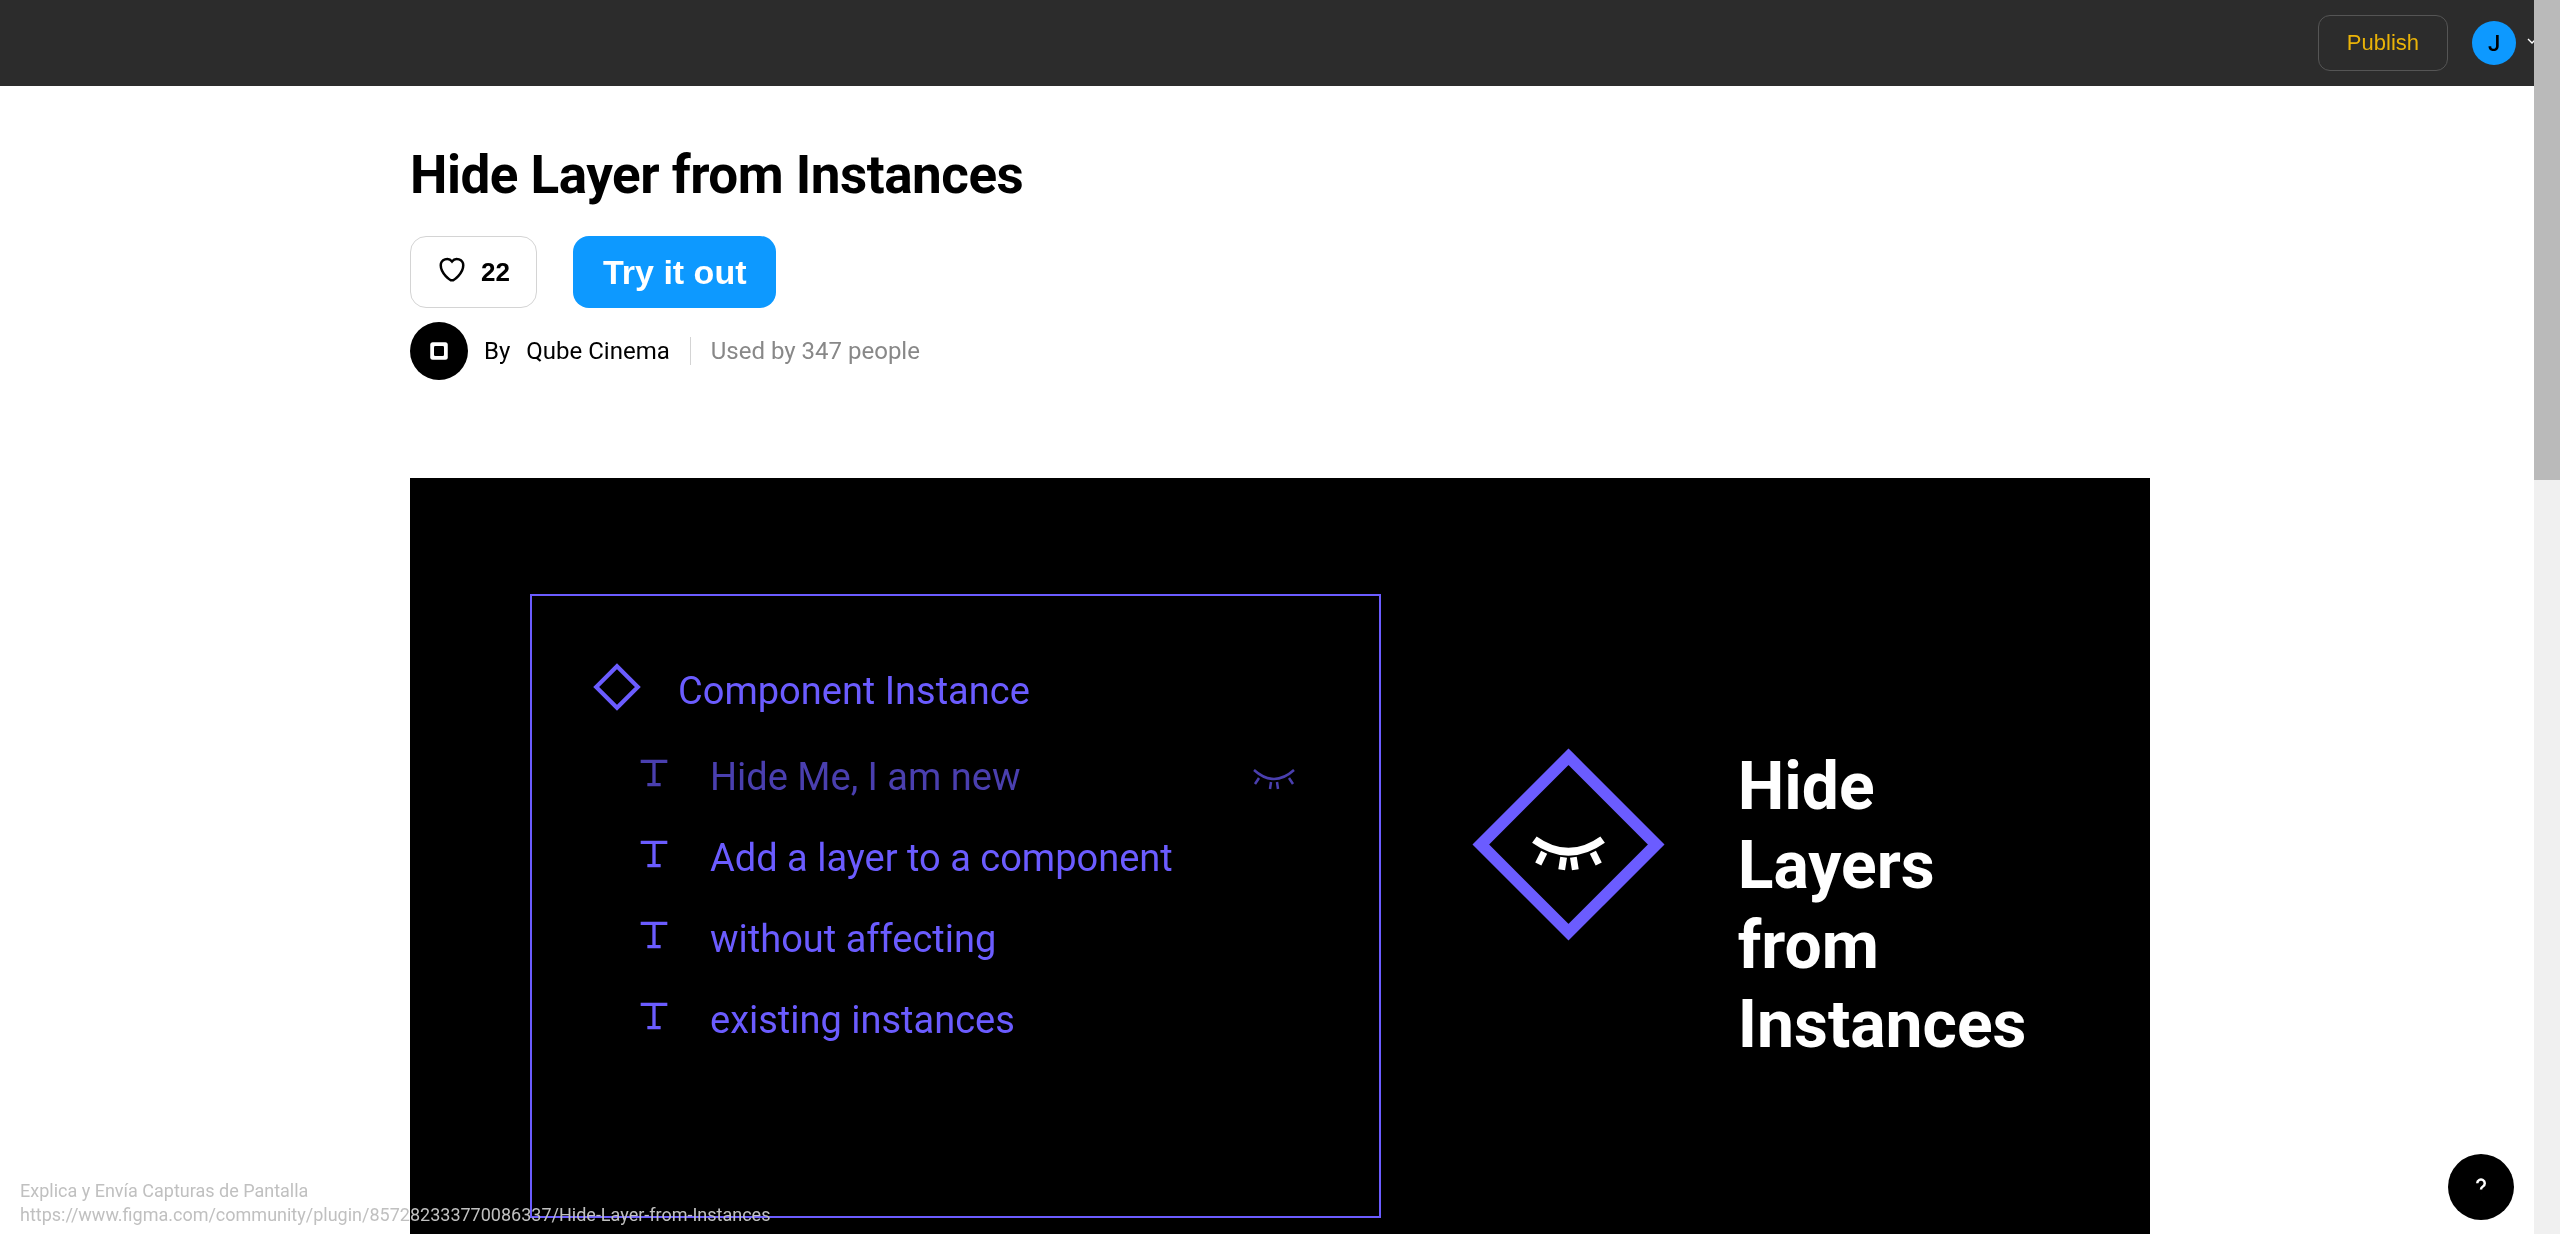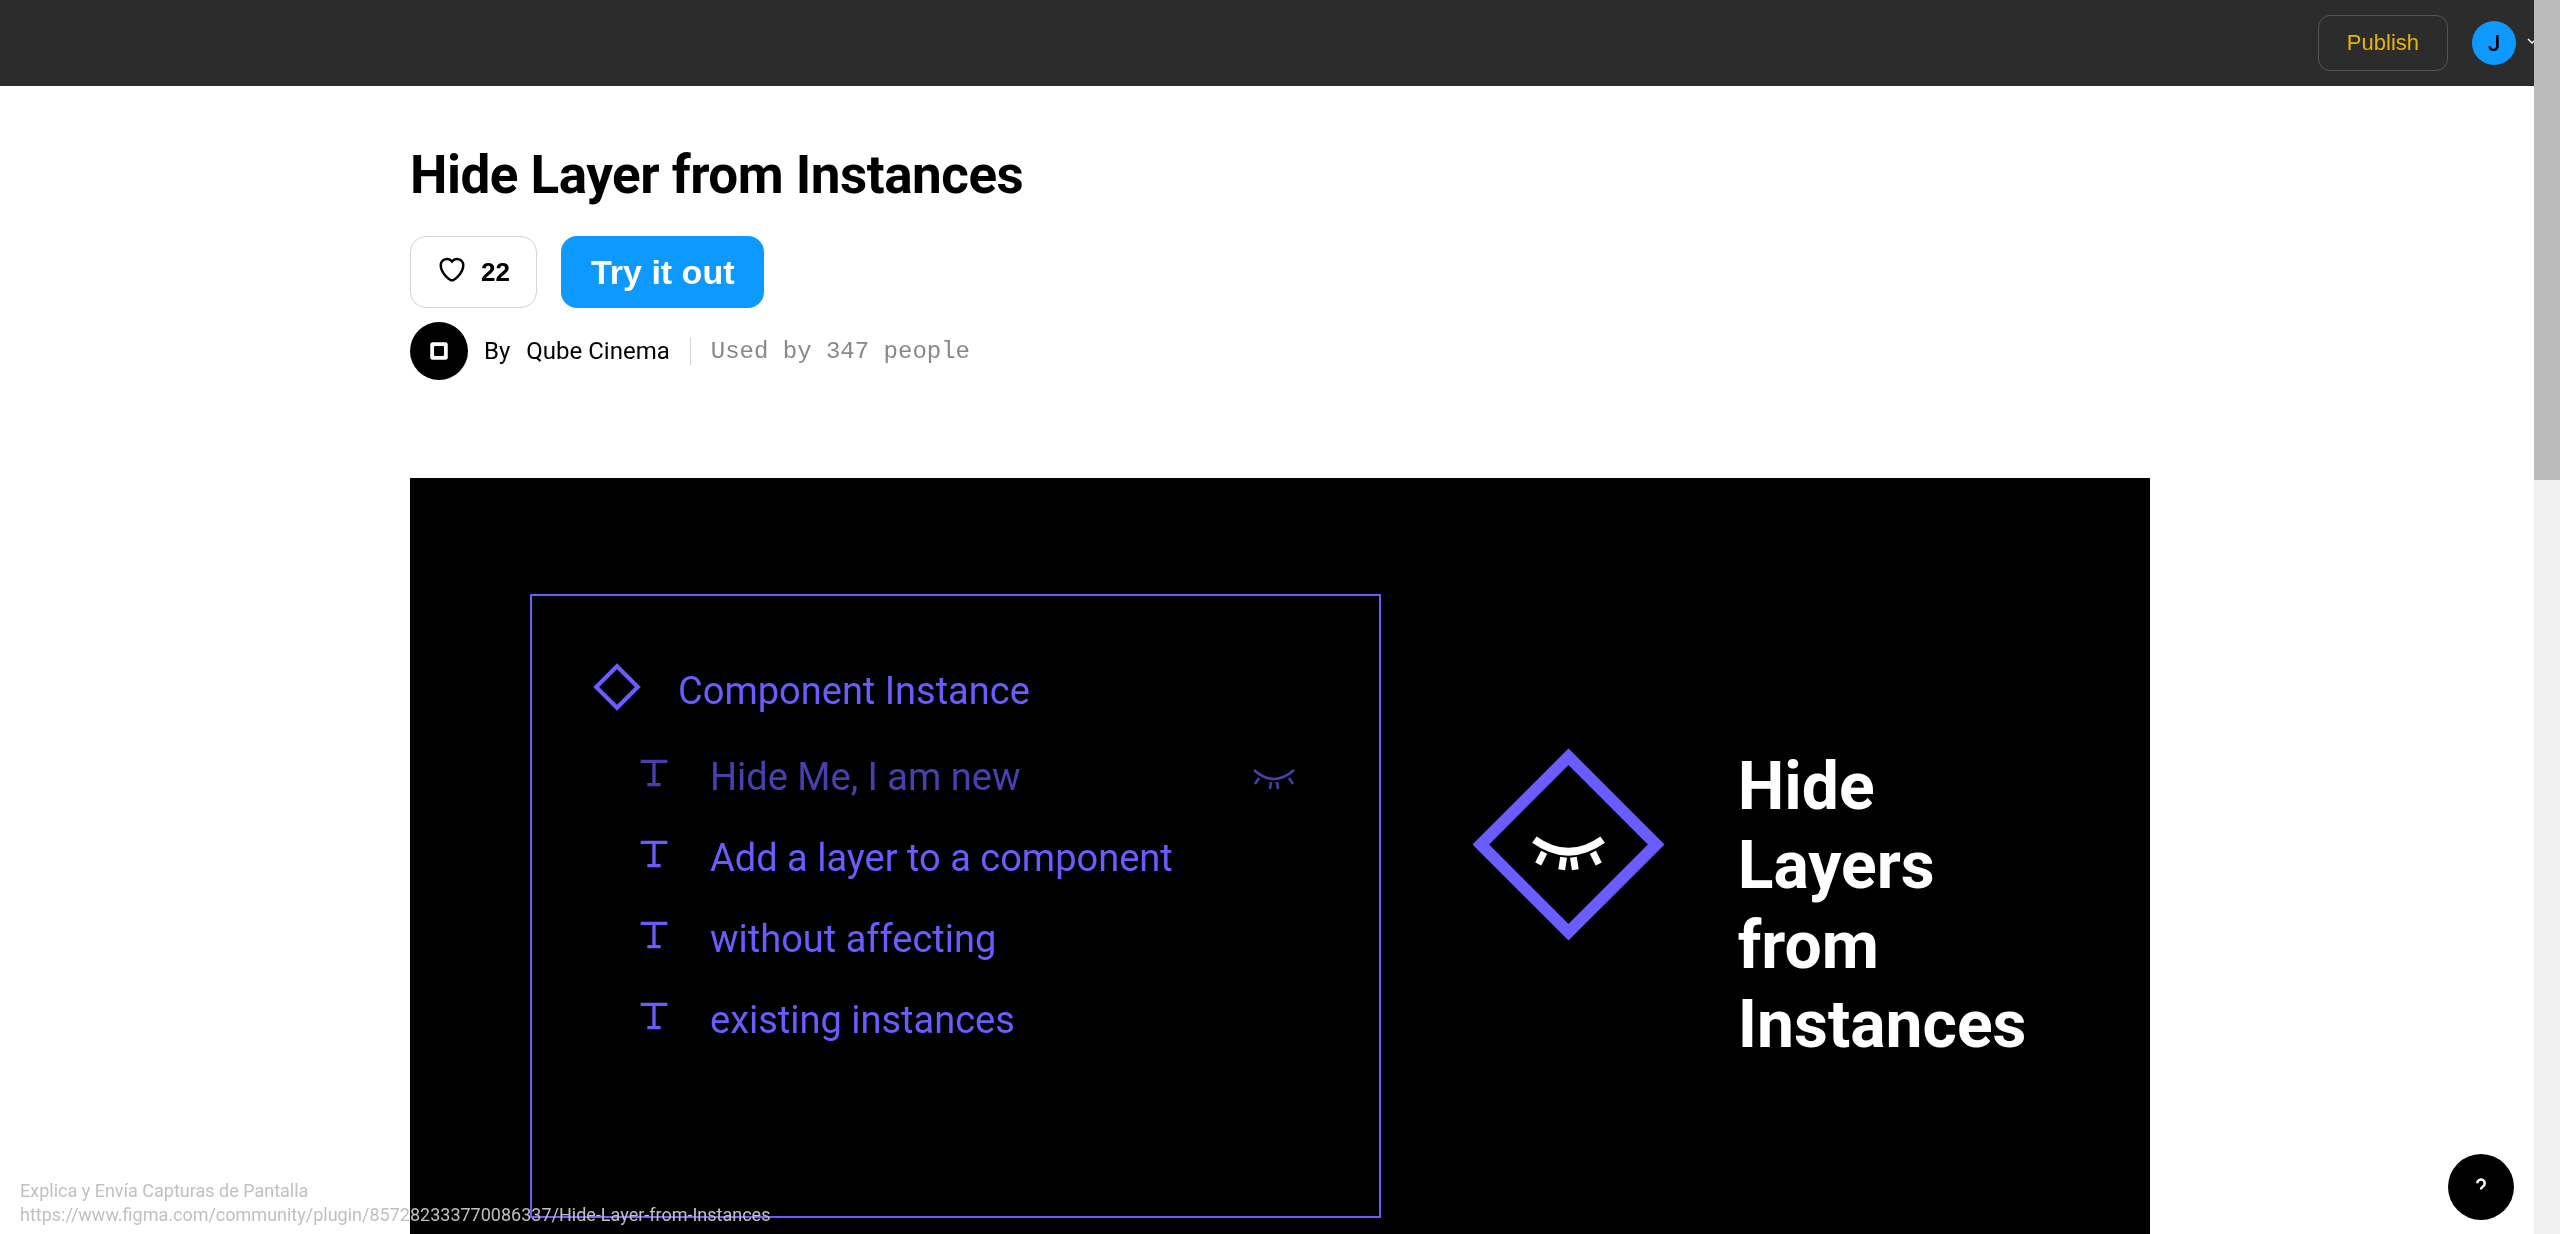--- a/index.html
+++ b/index.html
@@ -133,21 +133,21 @@
       flex-direction: column;
     }
     .page-title {
       font-size: 53px;
       font-weight: 700;
       color: #000000;
       letter-spacing: -0.5px;
     }
     .actions {
       display: flex;
-      gap: 24px;
+      gap: 36px;
       padding-top: 30px;
     }
     .like-btn {
       display: flex;
       align-items: center;
       gap: 14px;
       border: 1px solid #d4d4d4;
       background: #ffffff;
       padding: 0 26px;
       height: 72px;
@@ -202,21 +202,20 @@
     }
     .meta-divider {
       width: 1px;
       height: 28px;
       background: #d4d4d4;
       margin: 0 4px;
     }
     .used-by {
       font-size: 24px;
       color: #888888;
-      font-family: Liberation Mono, monospace;
     }
     
     
     .hero {
       width: 1740px;
       height: 855px;
       background: #000000;
       display: flex;
       align-items: center;
       padding: 0 120px;

